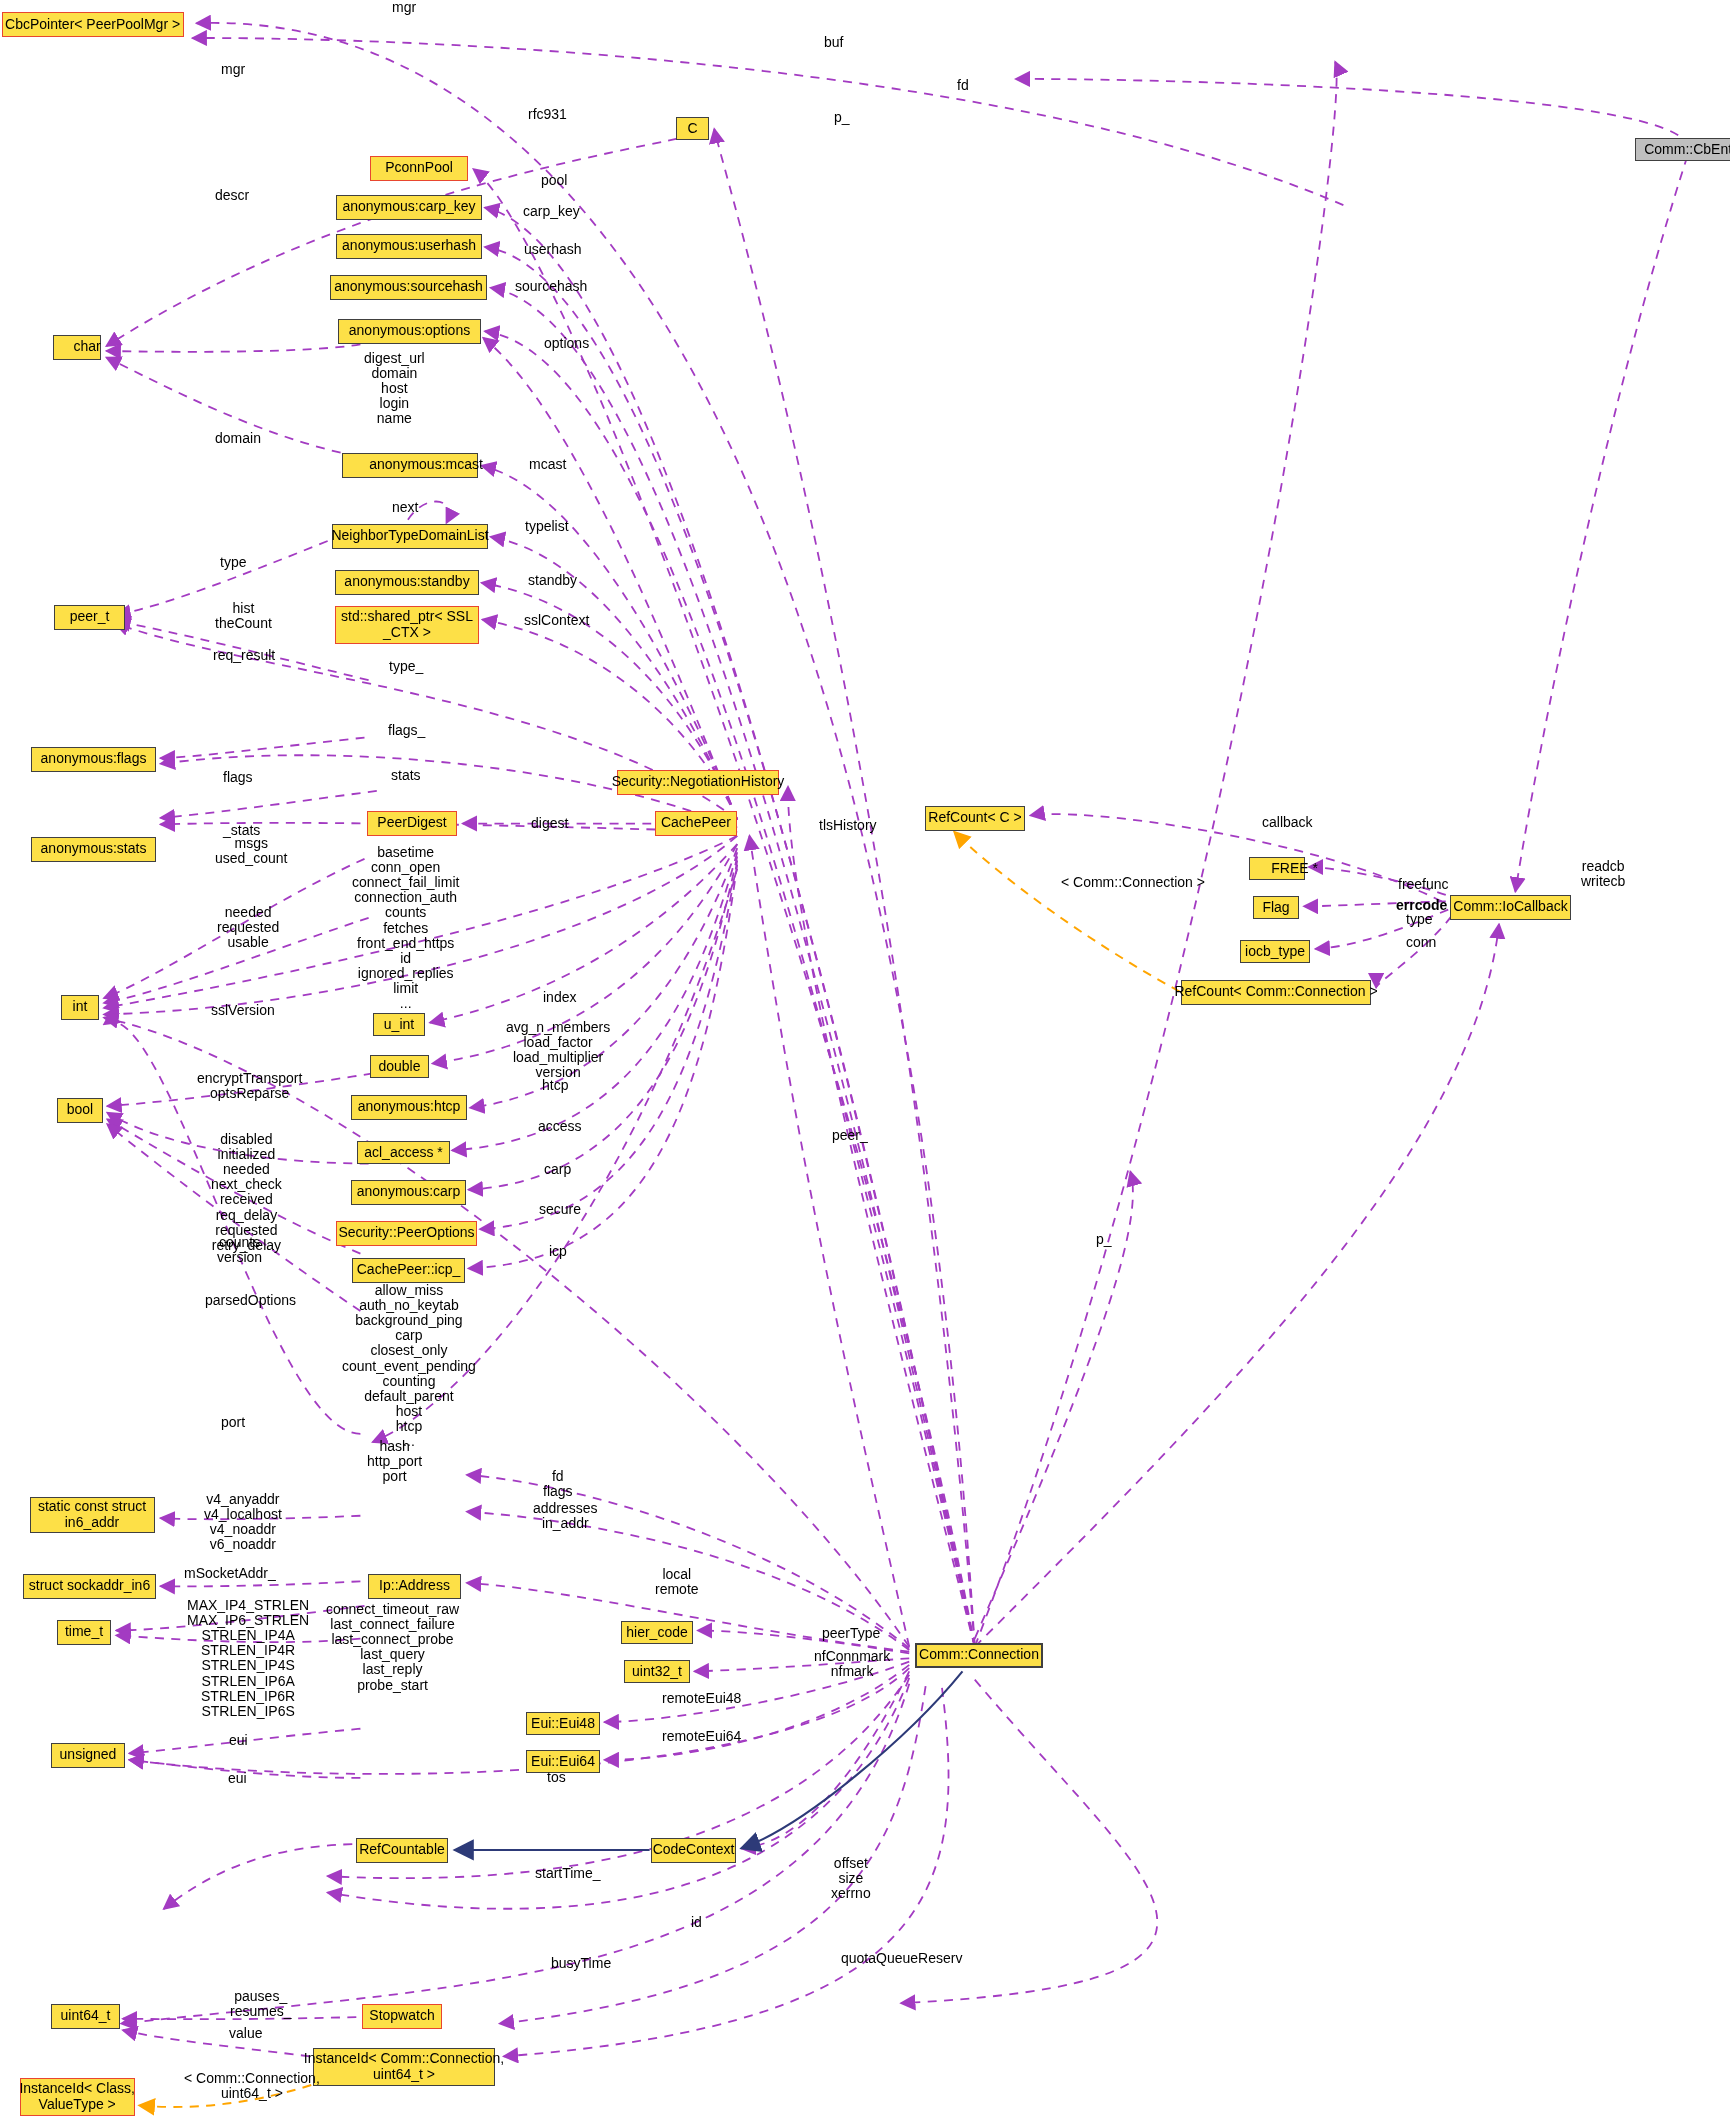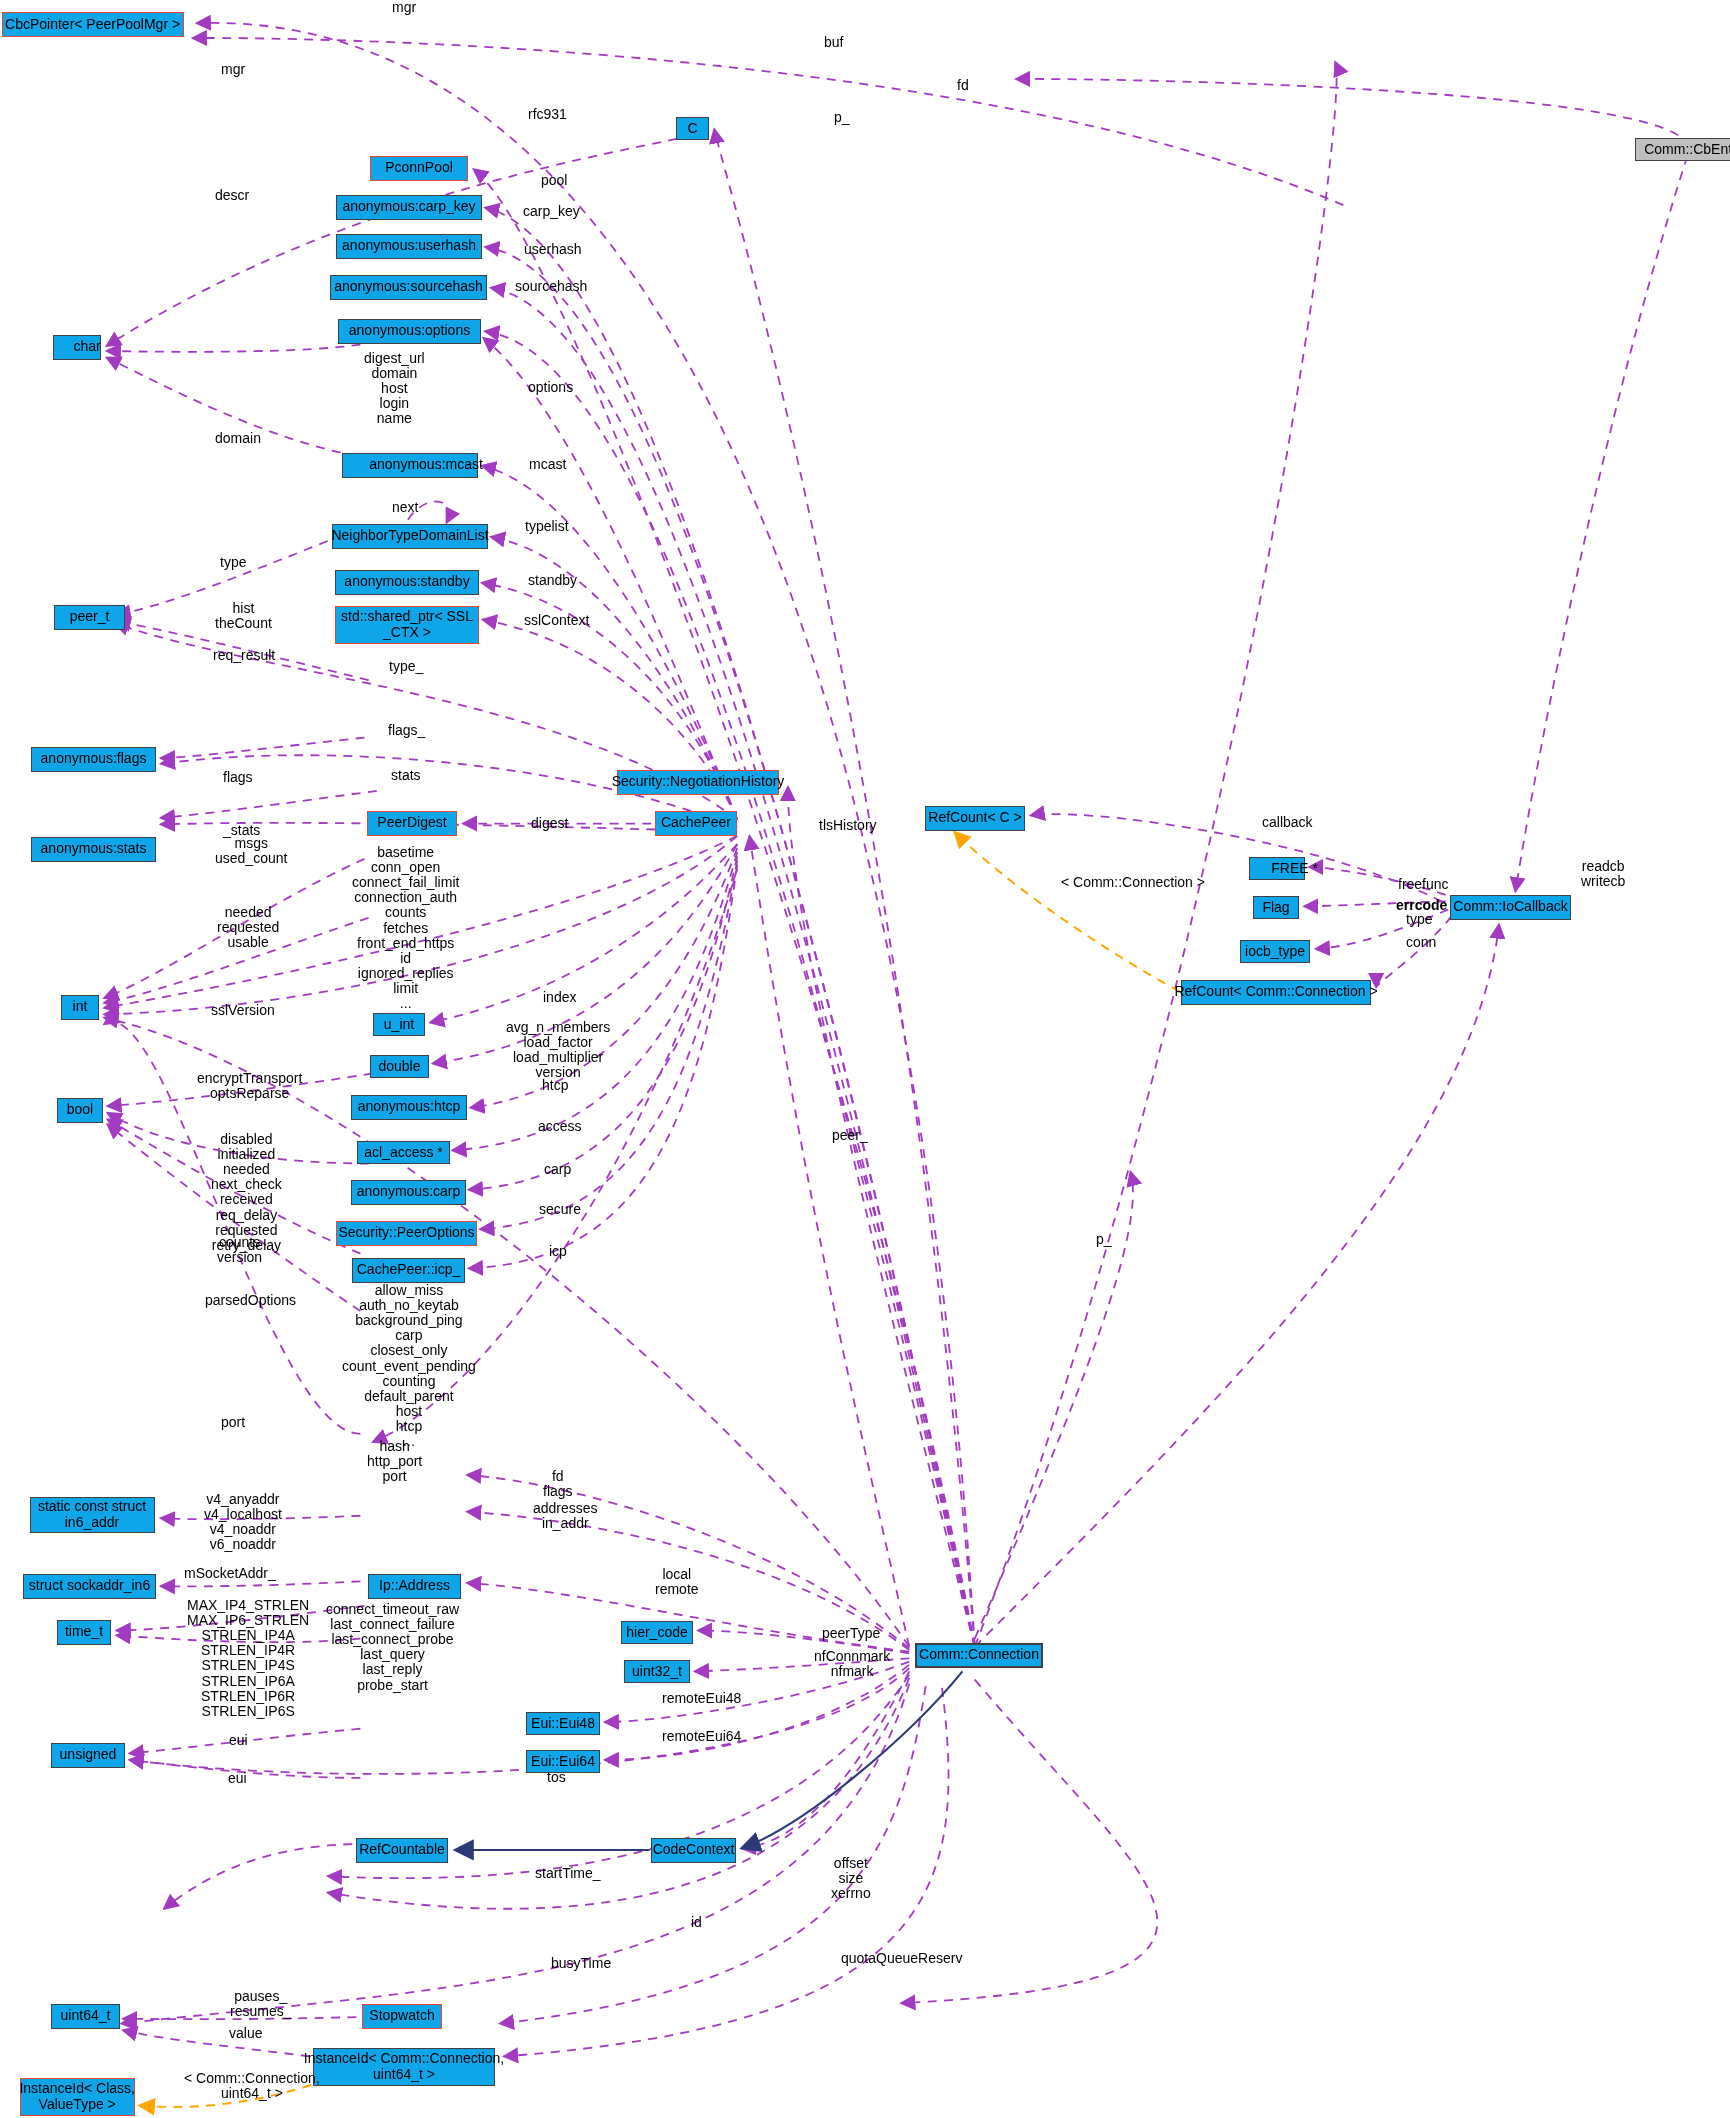--- a/index.html
+++ b/index.html
@@ -1,21 +1,21 @@
 <!DOCTYPE html>
 <html style="font-size:13px"><head>
 <meta charset="utf-8">
 <style>
   html,body{margin:0;padding:0;background:#ffffff;}
   body{font-family:"Liberation Sans","DejaVu Sans",sans-serif;}
   #canvas{position:relative;width:1730px;height:2119px;overflow:hidden;background:#fff;}
   svg#edges{position:absolute;left:0;top:0;width:1730px;height:2119px;pointer-events:none;}
 
   .node{position:absolute;box-sizing:border-box;display:flex;align-items:center;justify-content:center;
-        text-align:center;background:#0ea5e9;border:1.2px solid #404040;color:#000;
+        text-align:center;background:#fde047;border:1.2px solid #404040;color:#000;
         font-size:14px;line-height:1.12;white-space:pre;padding:1.6px 4.9px;}
   .node.red{border-color:#e8462f;border-width:1.6px;}
   .node.gray{background:#bfbfbf;border-color:#404040;}
   .node.thick{border-width:2px;}
   .elabel{position:absolute;font-size:14px;line-height:1.08;color:#000;white-space:pre;text-align:center;}
 </style>
 </head>
 <body>
 
 <div id="canvas">
@@ -185,21 +185,21 @@
       <div class="elabel" style="left: 824px; top: 35px;">buf</div>
       <div class="elabel" style="left: 221px; top: 62px;">mgr</div>
       <div class="elabel" style="left: 957px; top: 78px;">fd</div>
       <div class="elabel" style="left: 528px; top: 107px;">rfc931</div>
       <div class="elabel" style="left: 834px; top: 110px;">p_</div>
       <div class="elabel" style="left: 541px; top: 173px;">pool</div>
       <div class="elabel" style="left: 215px; top: 188px;">descr</div>
       <div class="elabel" style="left: 523px; top: 204px;">carp_key</div>
       <div class="elabel" style="left: 524px; top: 242px;">userhash</div>
       <div class="elabel" style="left: 515px; top: 279px;">sourcehash</div>
-      <div class="elabel" style="left: 528px; top: 336px; margin-top: 44px;">options</div>
+      <div class="elabel" style="left: 544px; top: 336px;">options</div>
       <div class="elabel" style="left: 364px; top: 351px;">digest_url
 domain
 host
 login
 name</div>
       <div class="elabel" style="left: 215px; top: 431px;">domain</div>
       <div class="elabel" style="left: 529px; top: 457px;">mcast</div>
       <div class="elabel" style="left: 392px; top: 500px;">next</div>
       <div class="elabel" style="left: 525px; top: 519px;">typelist</div>
       <div class="elabel" style="left: 220px; top: 555px;">type</div>

